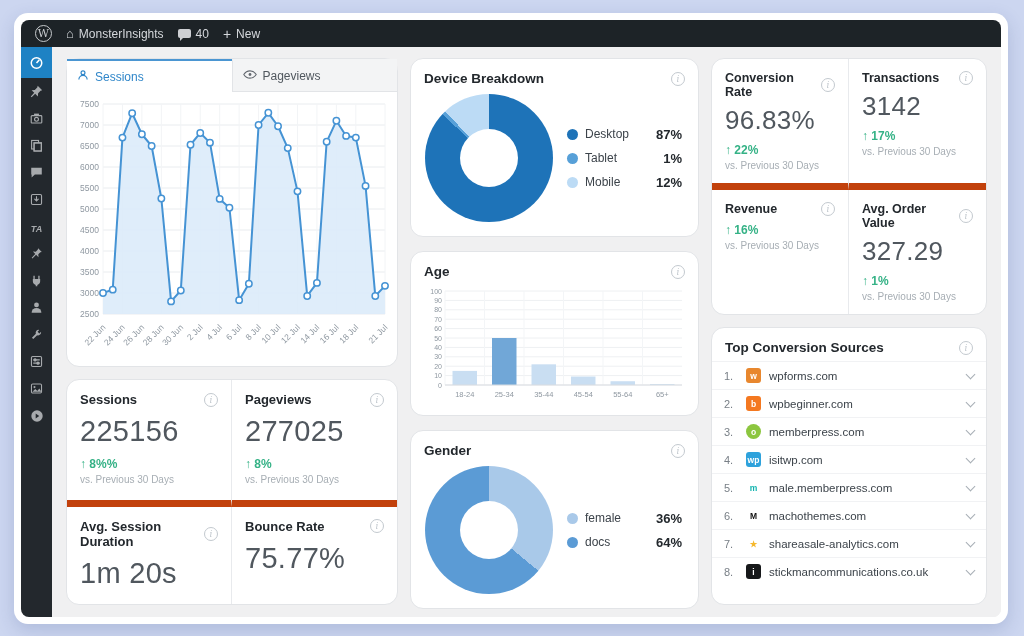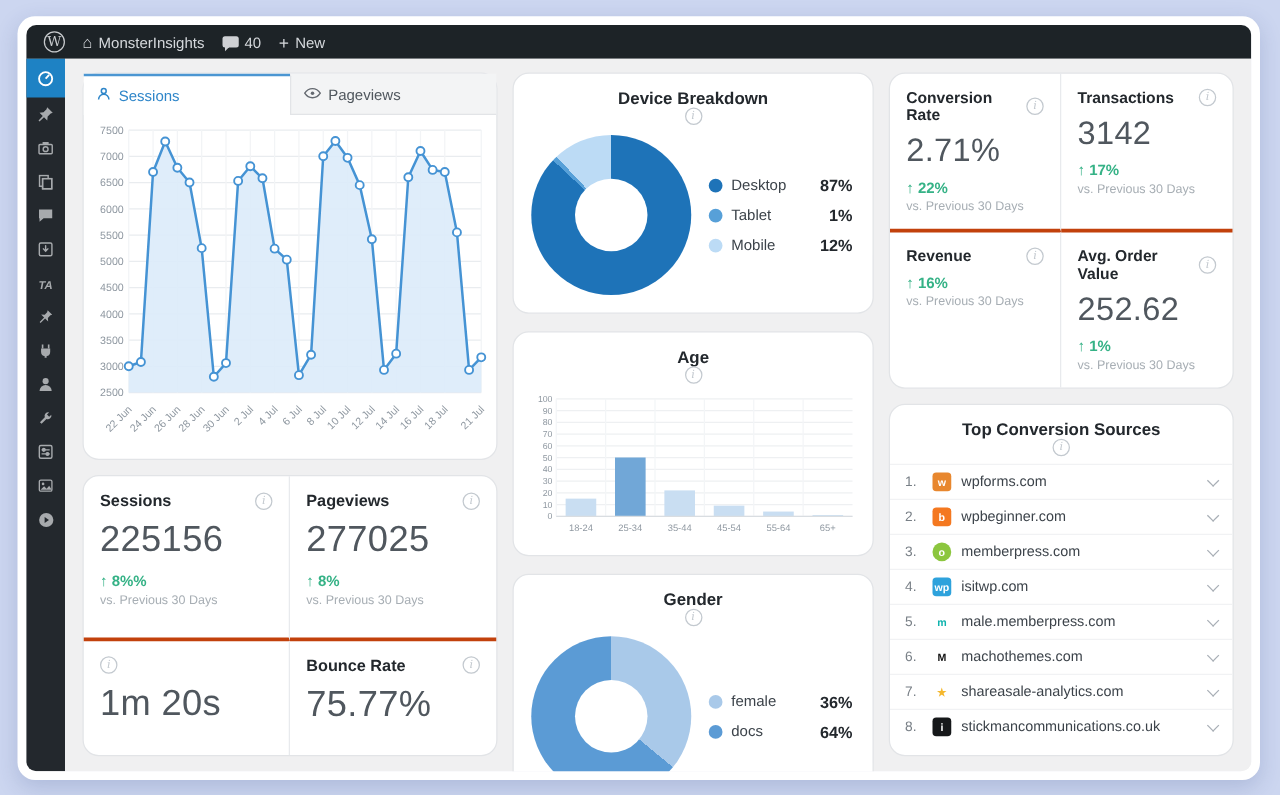--- a/index.html
+++ b/index.html
@@ -57,37 +57,37 @@
   
   .tabs { display:flex; }
   .tab { flex:1; display:flex; align-items:center; gap:6px; padding:8px 10px;
          font-size:12px; color:#2f86c9; background:#fff; border-top:2px solid #4b96d2; cursor:pointer; }
   .tab.inactive { background:#f3f4f5; color:#50575e; border-top:2px solid transparent;
                   border-left:1px solid #e2e4e7; border-bottom:1px solid #e2e4e7; }
   .chart-wrap { padding:2px 0 0 0; }
 
   
   .kpi-grid { display:grid; grid-template-columns:1fr 1fr; flex:1; }
-  .kpi-cell { padding:12px 13px; border-right:1px solid #e8eaed; border-bottom:3px solid #c2410c; }
+  .kpi-cell { padding:12px 13px; border-right:1px solid #e8eaed; border-bottom:7px solid #c2410c; }
   .kpi-cell:nth-child(2n) { border-right:none; }
   .kpi-cell:nth-child(n+3) { border-bottom:none; }
   .kpi-head { display:flex; justify-content:space-between; align-items:center; }
   .kpi-label { font-size:13px; font-weight:bold; color:#23282d; }
   .kpi-grid.small .kpi-label { font-size:12.5px; }
   .kpi-value { font-size:29px; color:#50575e; margin-top:8px; letter-spacing:.3px; }
   .kpi-grid.small .kpi-value { font-size:26px; margin-top:6px; }
   .kpi-delta { font-size:12px; font-weight:bold; color:#35b286; margin-top:9px; }
   .kpi-grid.small .kpi-delta { margin-top:7px; }
   .kpi-sub { font-size:10px; color:#a7aeb4; margin-top:3px; }
 
   .info { width:14px; height:14px; border:1px solid #c3c9cf; border-radius:50%;
           color:#c3c9cf; font-size:9px; line-height:12px; text-align:center;
           font-style:italic; font-family:"DejaVu Serif", serif; flex:0 0 auto; }
 
-  .panel-head { display:flex; justify-content:space-between; align-items:center; padding:12px 13px 6px 13px;flex-direction:column; }
+  .panel-head { display:flex; justify-content:space-between; align-items:flex-end; padding:12px 13px 6px 13px; }
   .panel-title { font-size:13.5px; font-weight:bold; color:#23282d; }
 
   
   .donut-row { display:flex; align-items:center; padding:2px 12px 14px 14px; gap:14px; }
   .donut { width:128px; height:128px; border-radius:50%; position:relative; flex:0 0 auto; }
   .donut .hole { position:absolute; left:50%; top:50%; width:58px; height:58px;
                  margin:-29px 0 0 -29px; background:#fff; border-radius:50%; }
   .legend { flex:1; display:flex; flex-direction:column; gap:9px; padding-right:4px; }
   .legend-row { display:flex; align-items:center; font-size:12px; color:#3c434a; }
   .legend-dot { width:11px; height:11px; border-radius:50%; margin-right:7px; flex:0 0 auto; }
@@ -368,20 +368,21 @@
                   <div class="kpi-head">
                     <span class="kpi-label">Pageviews</span>
                     <span class="info">i</span>
                   </div>
                   <div class="kpi-value">277025</div>
                   <div class="kpi-delta">↑ 8%</div>
                   <div class="kpi-sub">vs. Previous 30 Days</div>
                 </div>
                 <div class="kpi-cell">
                   <div class="kpi-head">
+                    <span class="kpi-label">Avg. Session Duration</span>
                     <span class="info">i</span>
                   </div>
                   <div class="kpi-value">1m 20s</div>
                 </div>
                 <div class="kpi-cell">
                   <div class="kpi-head">
                     <span class="kpi-label">Bounce Rate</span>
                     <span class="info">i</span>
                   </div>
                   <div class="kpi-value">75.77%</div>
@@ -496,21 +497,21 @@
             </div>
           </div>
 
           <div class="col col-right">
             <div class="panel kpi-grid small" id="kpi-right" style="flex:0 0 auto; min-height:176px;">
                 <div class="kpi-cell">
                   <div class="kpi-head">
                     <span class="kpi-label">Conversion Rate</span>
                     <span class="info">i</span>
                   </div>
-                  <div class="kpi-value">2.71%</div>
+                  <div class="kpi-value">96.83%</div>
                   <div class="kpi-delta">↑ 22%</div>
                   <div class="kpi-sub">vs. Previous 30 Days</div>
                 </div>
                 <div class="kpi-cell">
                   <div class="kpi-head">
                     <span class="kpi-label">Transactions</span>
                     <span class="info">i</span>
                   </div>
                   <div class="kpi-value">3142</div>
                   <div class="kpi-delta">↑ 17%</div>
@@ -522,21 +523,21 @@
                     <span class="info">i</span>
                   </div>
                   <div class="kpi-delta">↑ 16%</div>
                   <div class="kpi-sub">vs. Previous 30 Days</div>
                 </div>
                 <div class="kpi-cell">
                   <div class="kpi-head">
                     <span class="kpi-label">Avg. Order Value</span>
                     <span class="info">i</span>
                   </div>
-                  <div class="kpi-value">252.62</div>
+                  <div class="kpi-value">327.29</div>
                   <div class="kpi-delta">↑ 1%</div>
                   <div class="kpi-sub">vs. Previous 30 Days</div>
                 </div>
               </div>
             <div class="panel sources">
               <div class="panel-head">
                 <span class="panel-title">Top Conversion Sources</span>
                 <span class="info">i</span>
               </div>
               <div class="source-rows" id="source-rows">

